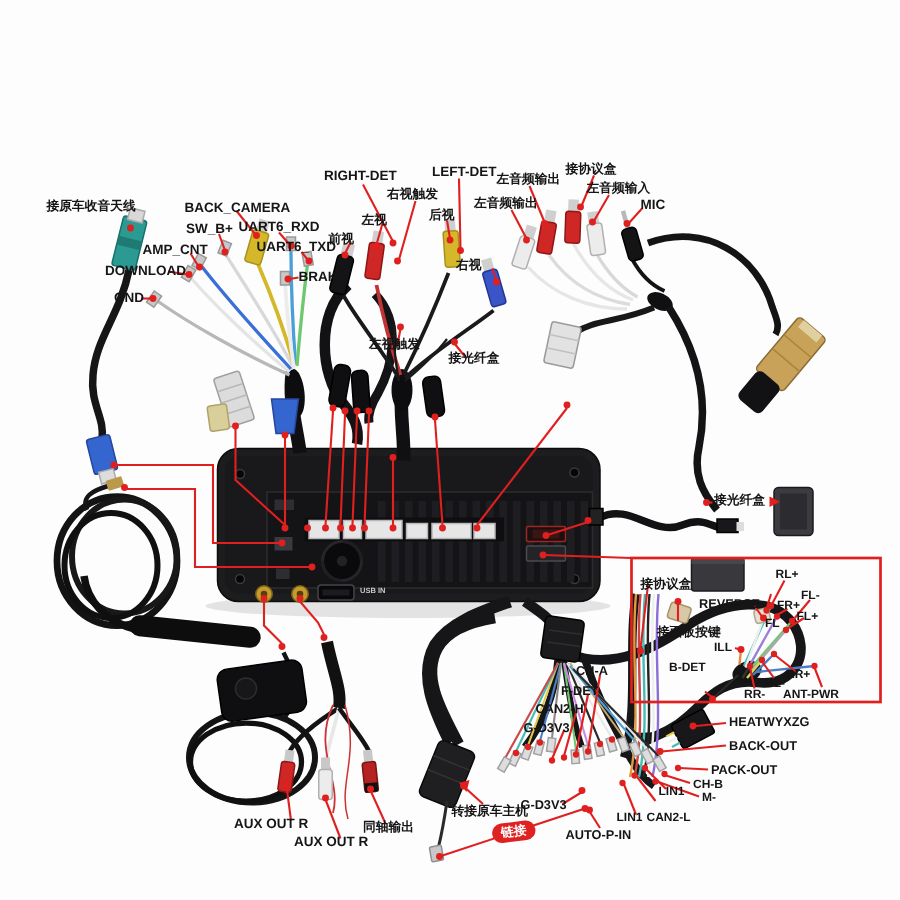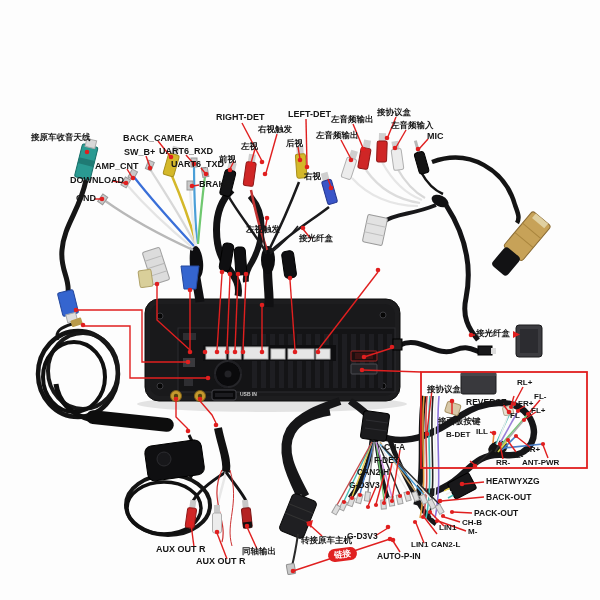--- a/index.html
+++ b/index.html
@@ -559,21 +559,21 @@
   <div class="lbl s" style="left:476px;top:329px">接光纤盒</div>
   <div class="lbl s" style="left:427px;top:385px">接协议盒</div>
   <div class="lbl s" style="left:466px;top:398px">REVERSE</div>
   <div class="lbl t" style="left:517px;top:379px">RL+</div>
   <div class="lbl t" style="left:510px;top:412px">FL</div>
   <div class="lbl t" style="left:518px;top:400px">FR+</div>
   <div class="lbl t" style="left:534px;top:393px">FL-</div>
   <div class="lbl t" style="left:531px;top:407px">FL+</div>
   <div class="lbl s" style="left:438px;top:417px">接面板按键</div>
   <div class="lbl t" style="left:476px;top:428px">ILL</div>
-  <div class="lbl t" style="left:446px;top:431px">B-DET</div>
+  <div class="lbl t" style="left:446px;top:441px">B-DET</div>
   <div class="lbl t" style="left:496px;top:459px">RR-</div>
   <div class="lbl t" style="left:510px;top:452px">RL-</div>
   <div class="lbl t" style="left:524px;top:446px">RR+</div>
   <div class="lbl t" style="left:522px;top:459px">ANT-PWR</div>
   <div class="lbl s" style="left:486px;top:477px">HEATWYXZG</div>
   <div class="lbl s" style="left:486px;top:493px">BACK-OUT</div>
   <div class="lbl s" style="left:474px;top:509px">PACK-OUT</div>
   <div class="lbl t" style="left:462px;top:519px">CH-B</div>
   <div class="lbl t" style="left:468px;top:528px">M-</div>
   <div class="lbl t" style="left:439px;top:524px">LIN1</div>

